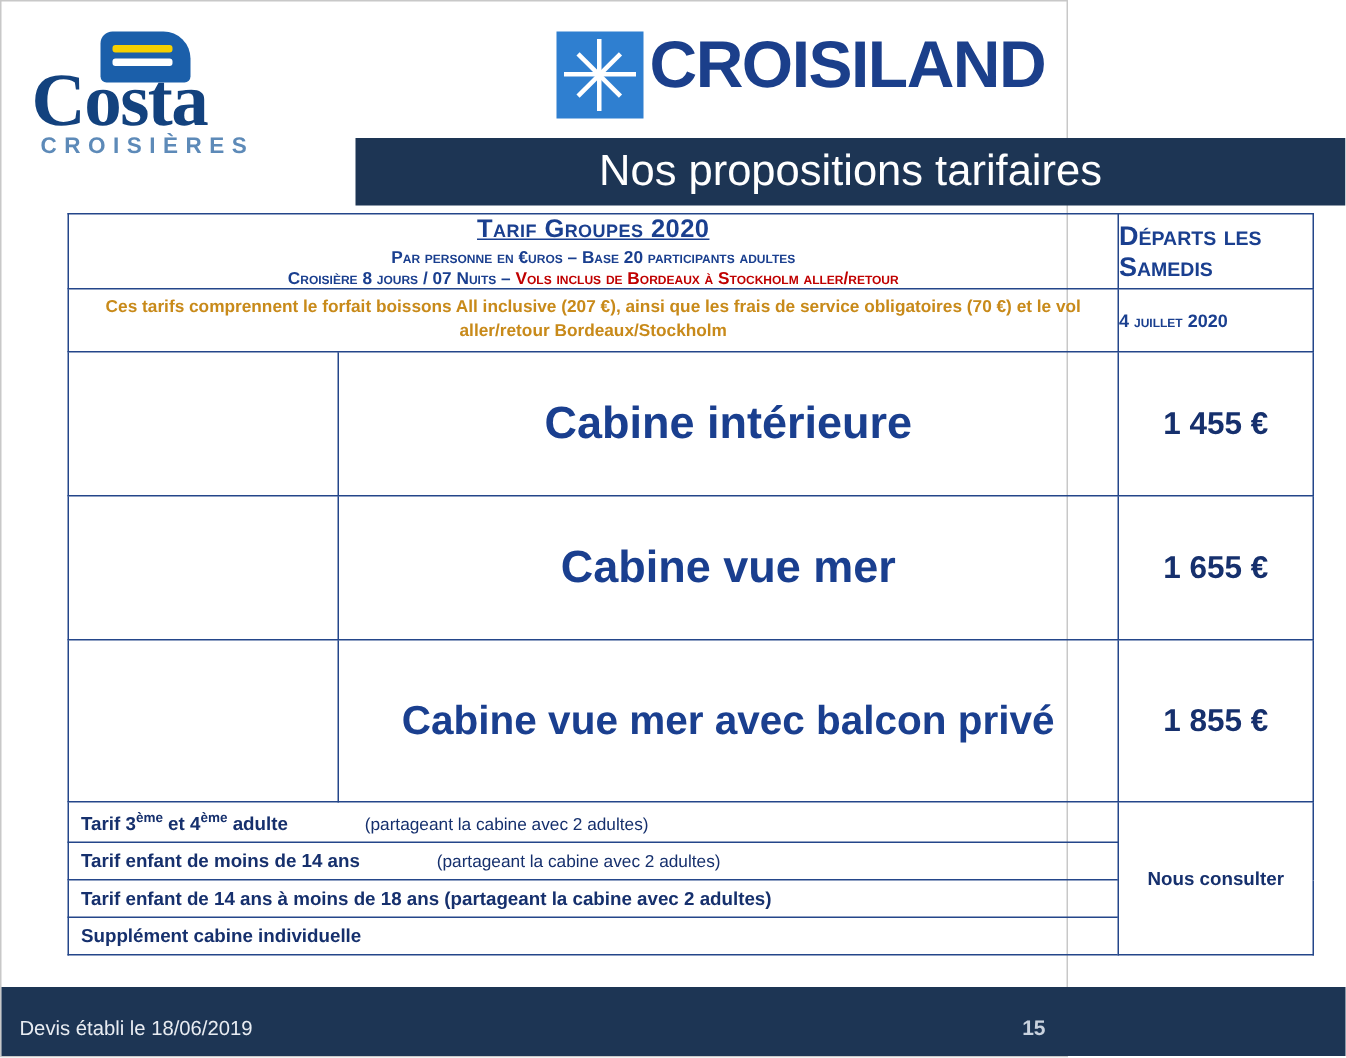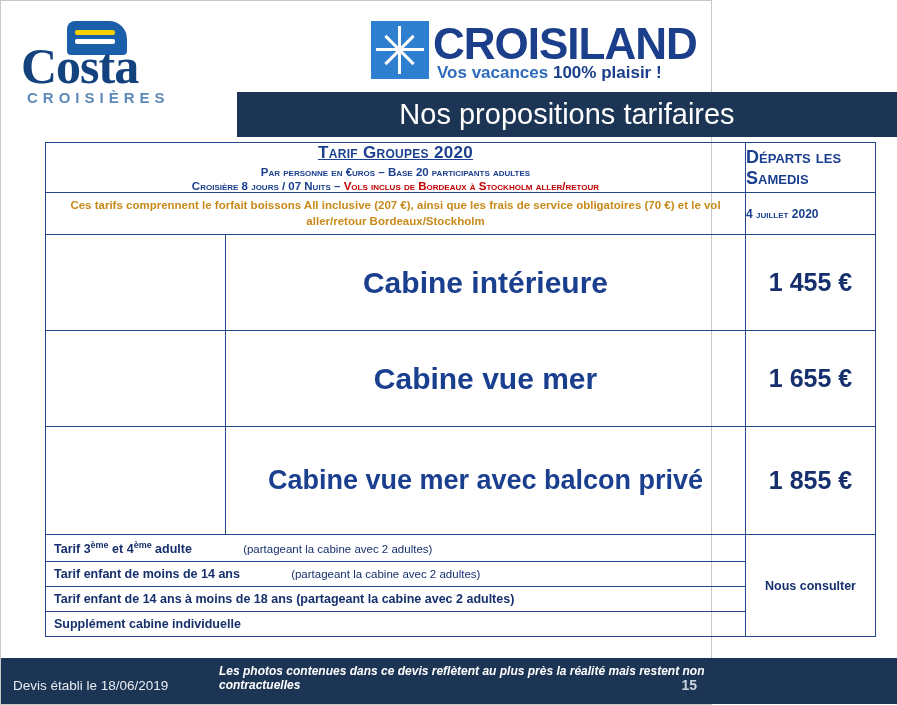--- a/index.html
+++ b/index.html
@@ -240,21 +240,21 @@
     font-weight: bold;
     font-size: 30px;
   }
   .cabin-name.small {
     font-size: 27px;
   }
   .price {
     text-align: center;
     color: #16306d;
     font-weight: bold;
-    font-size: 25px;
+    font-size: 21px;
   }
 
   
   .photo {
     width: 180px;
     height: 100%;
     display: block;
     position: relative;
     overflow: hidden;
   }
@@ -344,21 +344,20 @@
   </div>
 
   <div class="croisiland-logo">
     <div class="croisiland-star">
       <div class="sp"></div>
         <div class="sp2"></div>
         <div class="sp3"></div>
         <div class="sp4"></div>
     </div>
     <div class="croisiland-name">CROISILAND</div>
-    <div class="croisiland-tag"><span>Vos vacances </span><span class="pct">100% plaisir !</span></div>
   </div>
 
   <div class="title-bar">Nos propositions tarifaires</div>
 
   <table class="tbl">
     <colgroup>
       <col class="col-photo">
         <col class="col-main">
         <col class="col-price">
     </colgroup>
@@ -427,16 +426,15 @@
         <td colspan="2"><span>Tarif enfant de 14 ans à moins de 18 ans (partageant la cabine avec 2 adultes)</span></td>
       </tr>
       <tr class="small-row">
         <td colspan="2"><span>Supplément cabine individuelle</span></td>
       </tr>
     </tbody>
   </table>
 
   <div class="footer-bar"></div>
   <div class="footer-left">Devis établi le 18/06/2019</div>
-  <div class="footer-center">Les photos contenues dans ce devis reflètent au plus près la réalité mais restent non contractuelles</div>
   <div class="footer-right">15</div>
 
 </div>
 
 </body></html>

